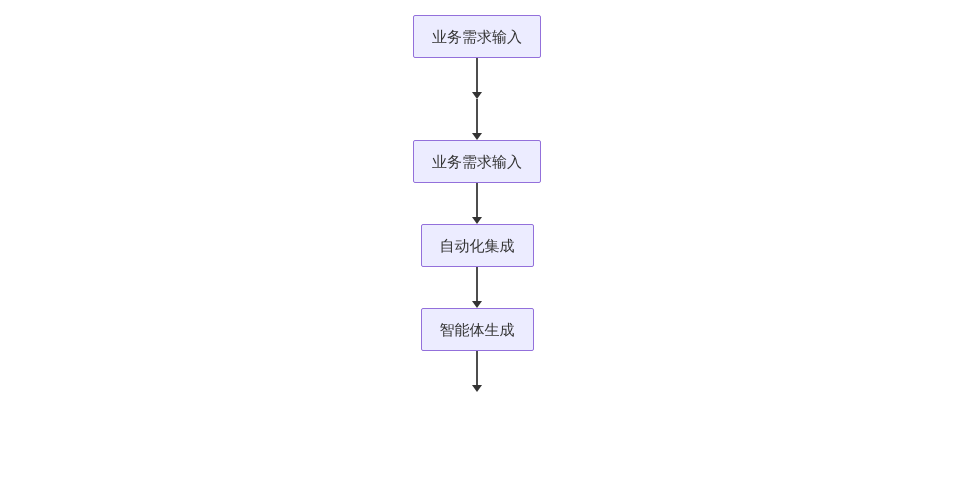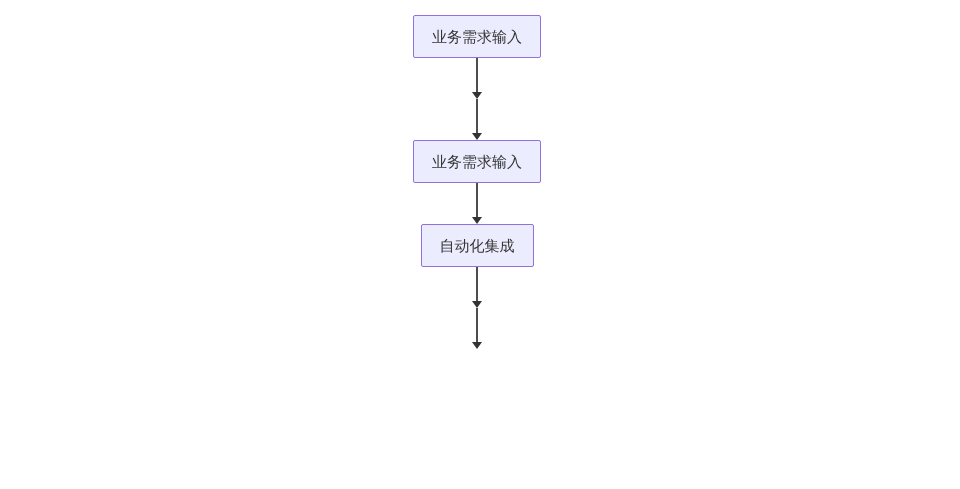--- a/index.html
+++ b/index.html
@@ -90,20 +90,23 @@
 
     <div class="flow-node">
       <span>自动化集成</span>
     </div>
 
     <div class="connector">
       <div class="arrow-line"></div>
       <div class="arrow-head"></div>
     </div>
 
+    <div class="flow-node">
+      <span>智能体生成</span>
+    </div>
 
     <div class="connector">
       <div class="arrow-line"></div>
       <div class="arrow-head"></div>
     </div>
 
 
   </div>
 </div>
 

